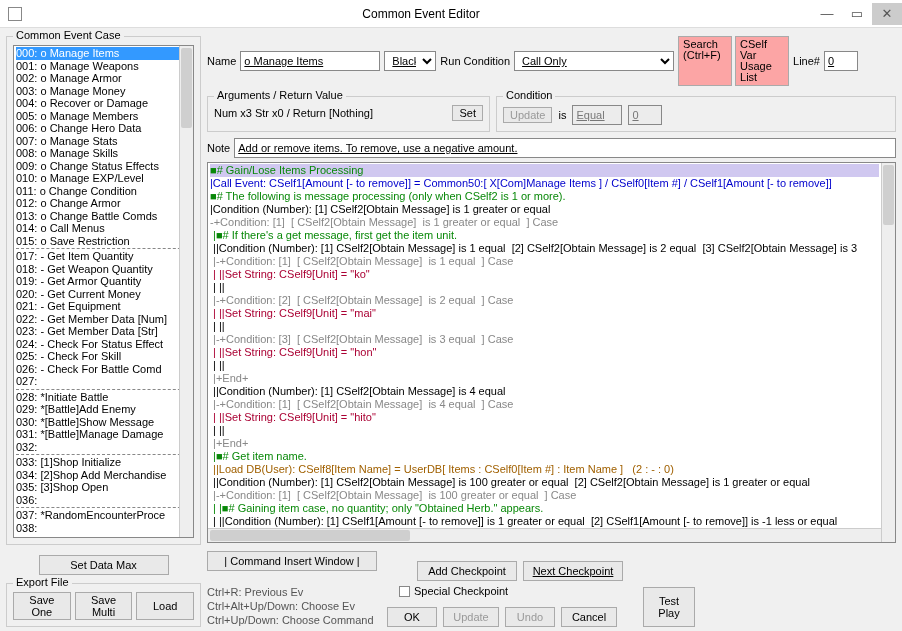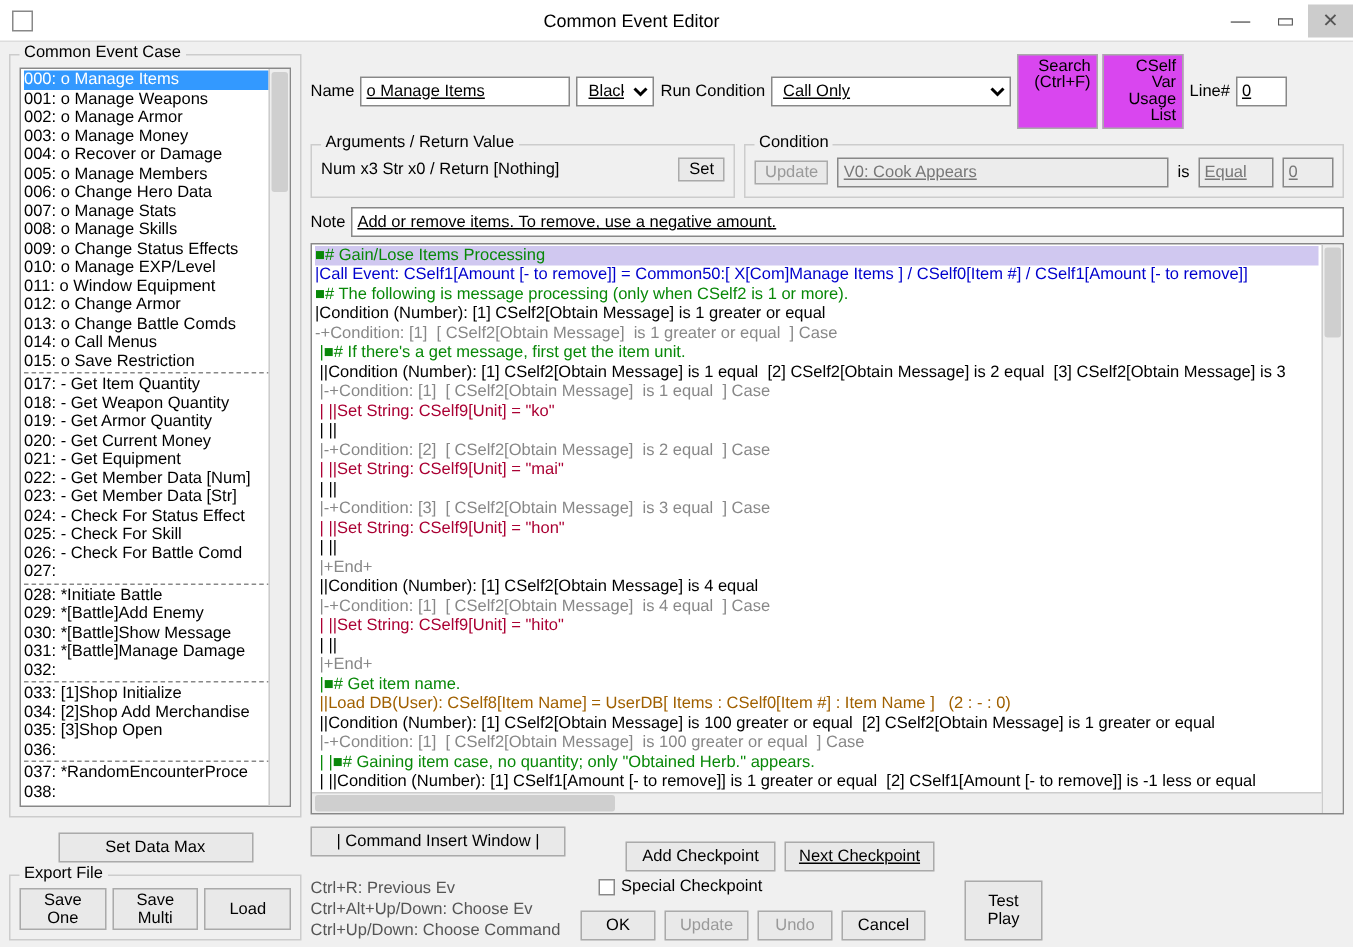--- a/index.html
+++ b/index.html
@@ -44,21 +44,21 @@
 .c-grey { color:#888; }
 .c-orange { color:#a06000; }
 .scrollbar-h { position:absolute; bottom:0; left:0; right:14px; height:14px; background:#eee; border-top:1px solid #ccc; }
 .bottom { display:flex; gap:0; margin-top:6px; align-items:flex-end; }
 .shortcut-text { color:#555; line-height:14px; font-size:11px; }
 .checkbox { display:inline-flex; align-items:center; gap:4px; }
 .checkbox .box { width:11px; height:11px; border:1px solid #888; background:#fff; }
 .bottom-mid { display:flex; flex-direction:column; gap:4px; }
 .row-btns { display:flex; gap:6px; align-items:center; }
 .side-btns { display:flex; flex-direction:column; gap:3px; font-size:10px; }
-.sbtn { border:1px solid #aaa; background:#d946ef; padding:2px 4px; text-align:right; line-height:11px; width:54px; }
+.sbtn { border:1px solid #aaa; background:#fca5a5; padding:2px 4px; text-align:left; line-height:11px; width:54px; }
 .numfield { width:34px; text-align:left; }
 </style>
 </head>
 <body>
 
 <div class="titlebar">
   <div class="titlebar-icon"></div>
   <div class="titlebar-title">Common Event Editor</div>
   <div class="winbtns">
     <div class="winbtn">—</div>
@@ -78,21 +78,21 @@
             <div class="row">001: o Manage Weapons</div>
             <div class="row">002: o Manage Armor</div>
             <div class="row">003: o Manage Money</div>
             <div class="row">004: o Recover or Damage</div>
             <div class="row">005: o Manage Members</div>
             <div class="row">006: o Change Hero Data</div>
             <div class="row">007: o Manage Stats</div>
             <div class="row">008: o Manage Skills</div>
             <div class="row">009: o Change Status Effects</div>
             <div class="row">010: o Manage EXP/Level</div>
-            <div class="row">011: o Window Equipment</div>
+            <div class="row">011: o Change Condition</div>
             <div class="row">012: o Change Armor</div>
             <div class="row">013: o Change Battle Comds</div>
             <div class="row">014: o Call Menus</div>
             <div class="row">015: o Save Restriction</div>
             <div class="row divider"></div>
             <div class="row">017: - Get Item Quantity</div>
             <div class="row">018: - Get Weapon Quantity</div>
             <div class="row">019: - Get Armor Quantity</div>
             <div class="row">020: - Get Current Money</div>
             <div class="row">021: - Get Equipment</div>
@@ -158,21 +158,20 @@
         <div class="legend">Arguments / Return Value</div>
         <div class="setline">
           <span style="flex:1;">Num x3  Str x0 / Return [Nothing]</span>
           <button class="btn sm">Set</button>
         </div>
       </div>
       <div class="fieldset cond-box">
         <div class="legend">Condition</div>
         <div class="setline">
           <button class="btn sm" disabled="" style="color:#999;">Update</button>
-          <input type="text" class="ro" readonly="" style="flex: 1 1 0%;" value="V0: Cook Appears">
           <span class="label">is</span>
           <input type="text" class="ro" readonly="" style="width: 50px;" value="Equal">
           <input type="text" class="ro numfield" readonly="" value="0" style="">
         </div>
       </div>
     </div>
 
     <div class="note-row">
       <span class="label">Note</span>
       <input type="text" style="flex: 1 1 0%;" value="Add or remove items. To remove, use a negative amount.">

